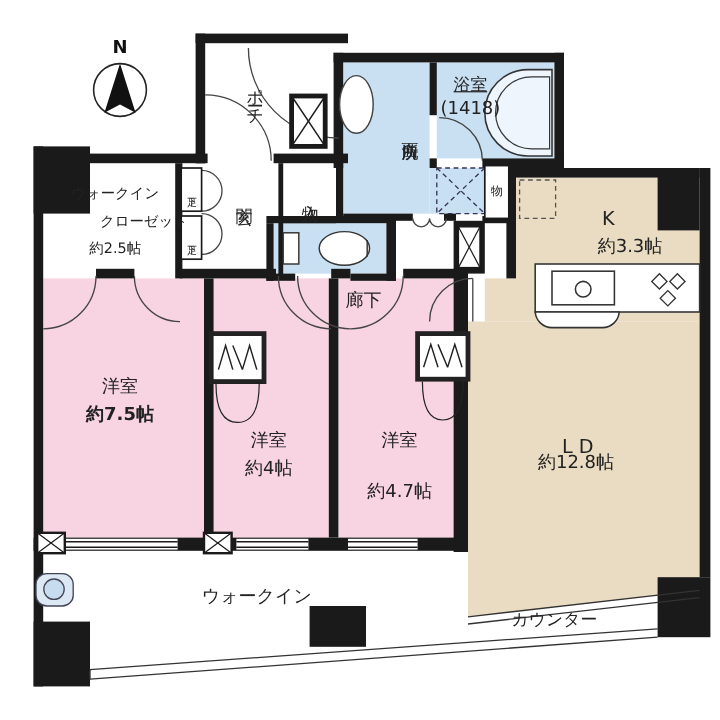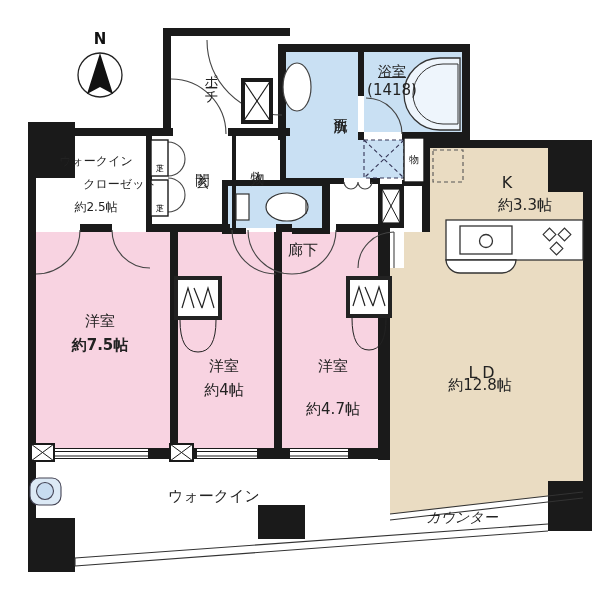--- a/index.html
+++ b/index.html
@@ -216,14 +216,14 @@
   <div class="lbl" style="left:525px;top:206px;">約3.3帖</div>
   <div class="lbl s16 sp" style="left:484px;top:361px;margin-top:12px;">LD</div>
   <div class="lbl" style="left:480px;top:386px;text-align:right;">約12.8帖</div>
   <div class="lbl" style="left:100px;top:322px;">洋室</div>
   <div class="lbl" style="left:100px;top:346px;font-weight:bold;">約7.5帖</div>
   <div class="lbl" style="left:224px;top:367px;">洋室</div>
   <div class="lbl" style="left:224px;top:391px;">約4帖</div>
   <div class="lbl" style="left:333px;top:367px;">洋室</div>
   <div class="lbl" style="left:333px;top:410px;">約4.7帖</div>
   <div class="lbl" style="left:214px;top:497px;">ウォークイン</div>
-  <div class="lbl s14" style="left:462px;top:517px;font-style:italic;">カウンター</div>
+  <div class="lbl s14" style="left:462px;top:517px;">カウンター</div>
 </div>
 
 </body></html>

